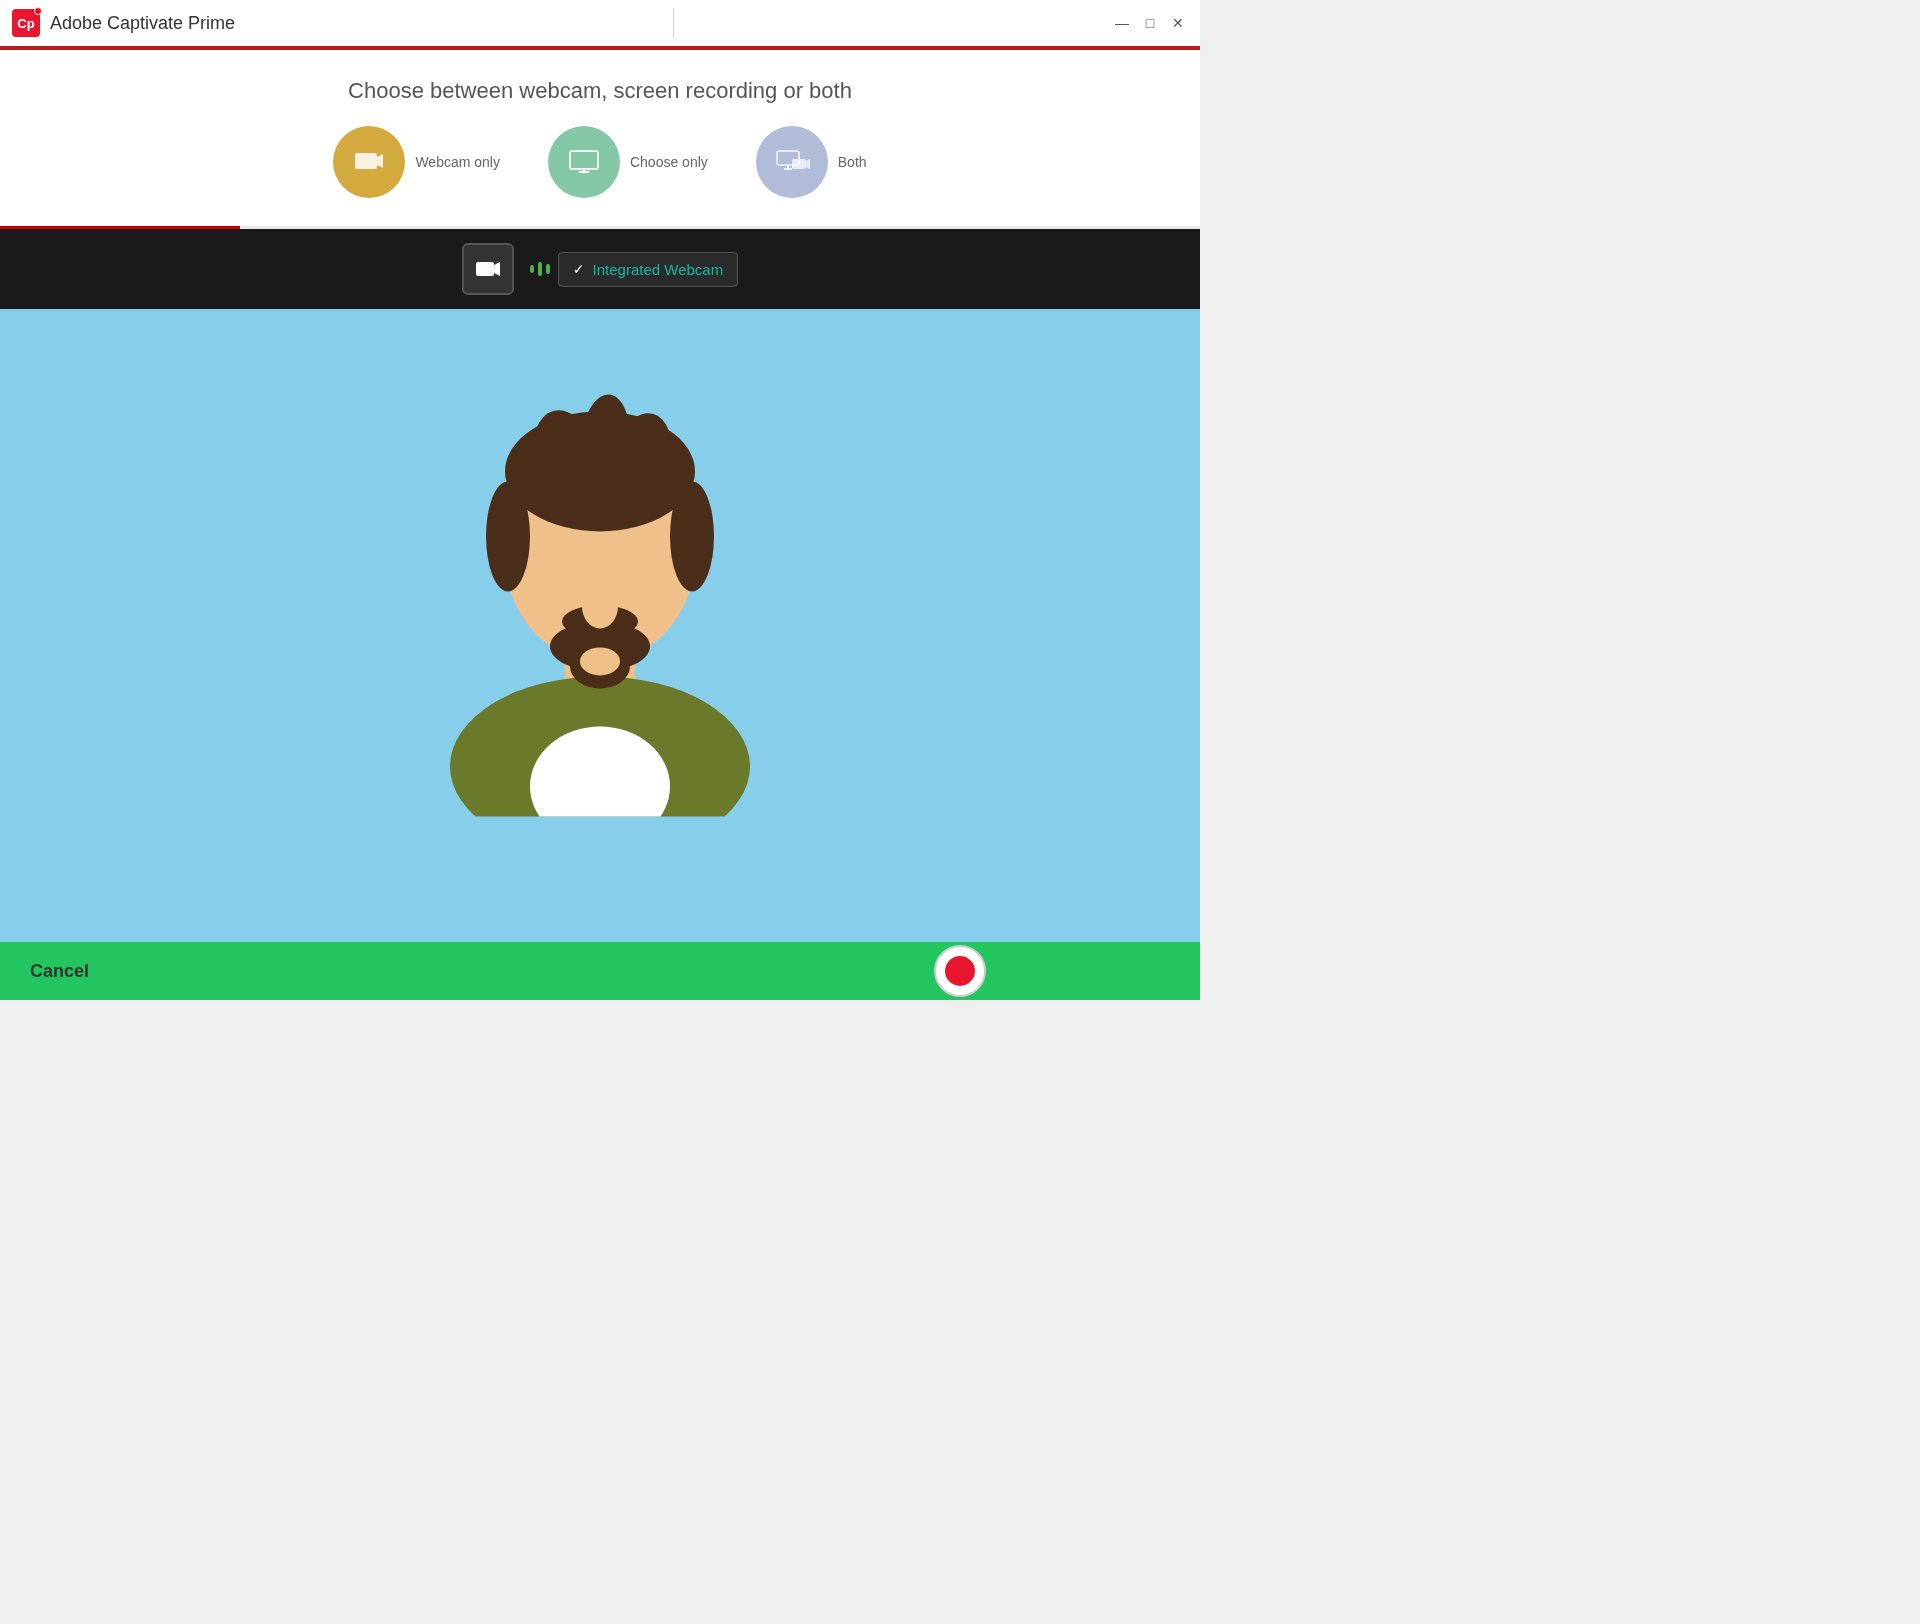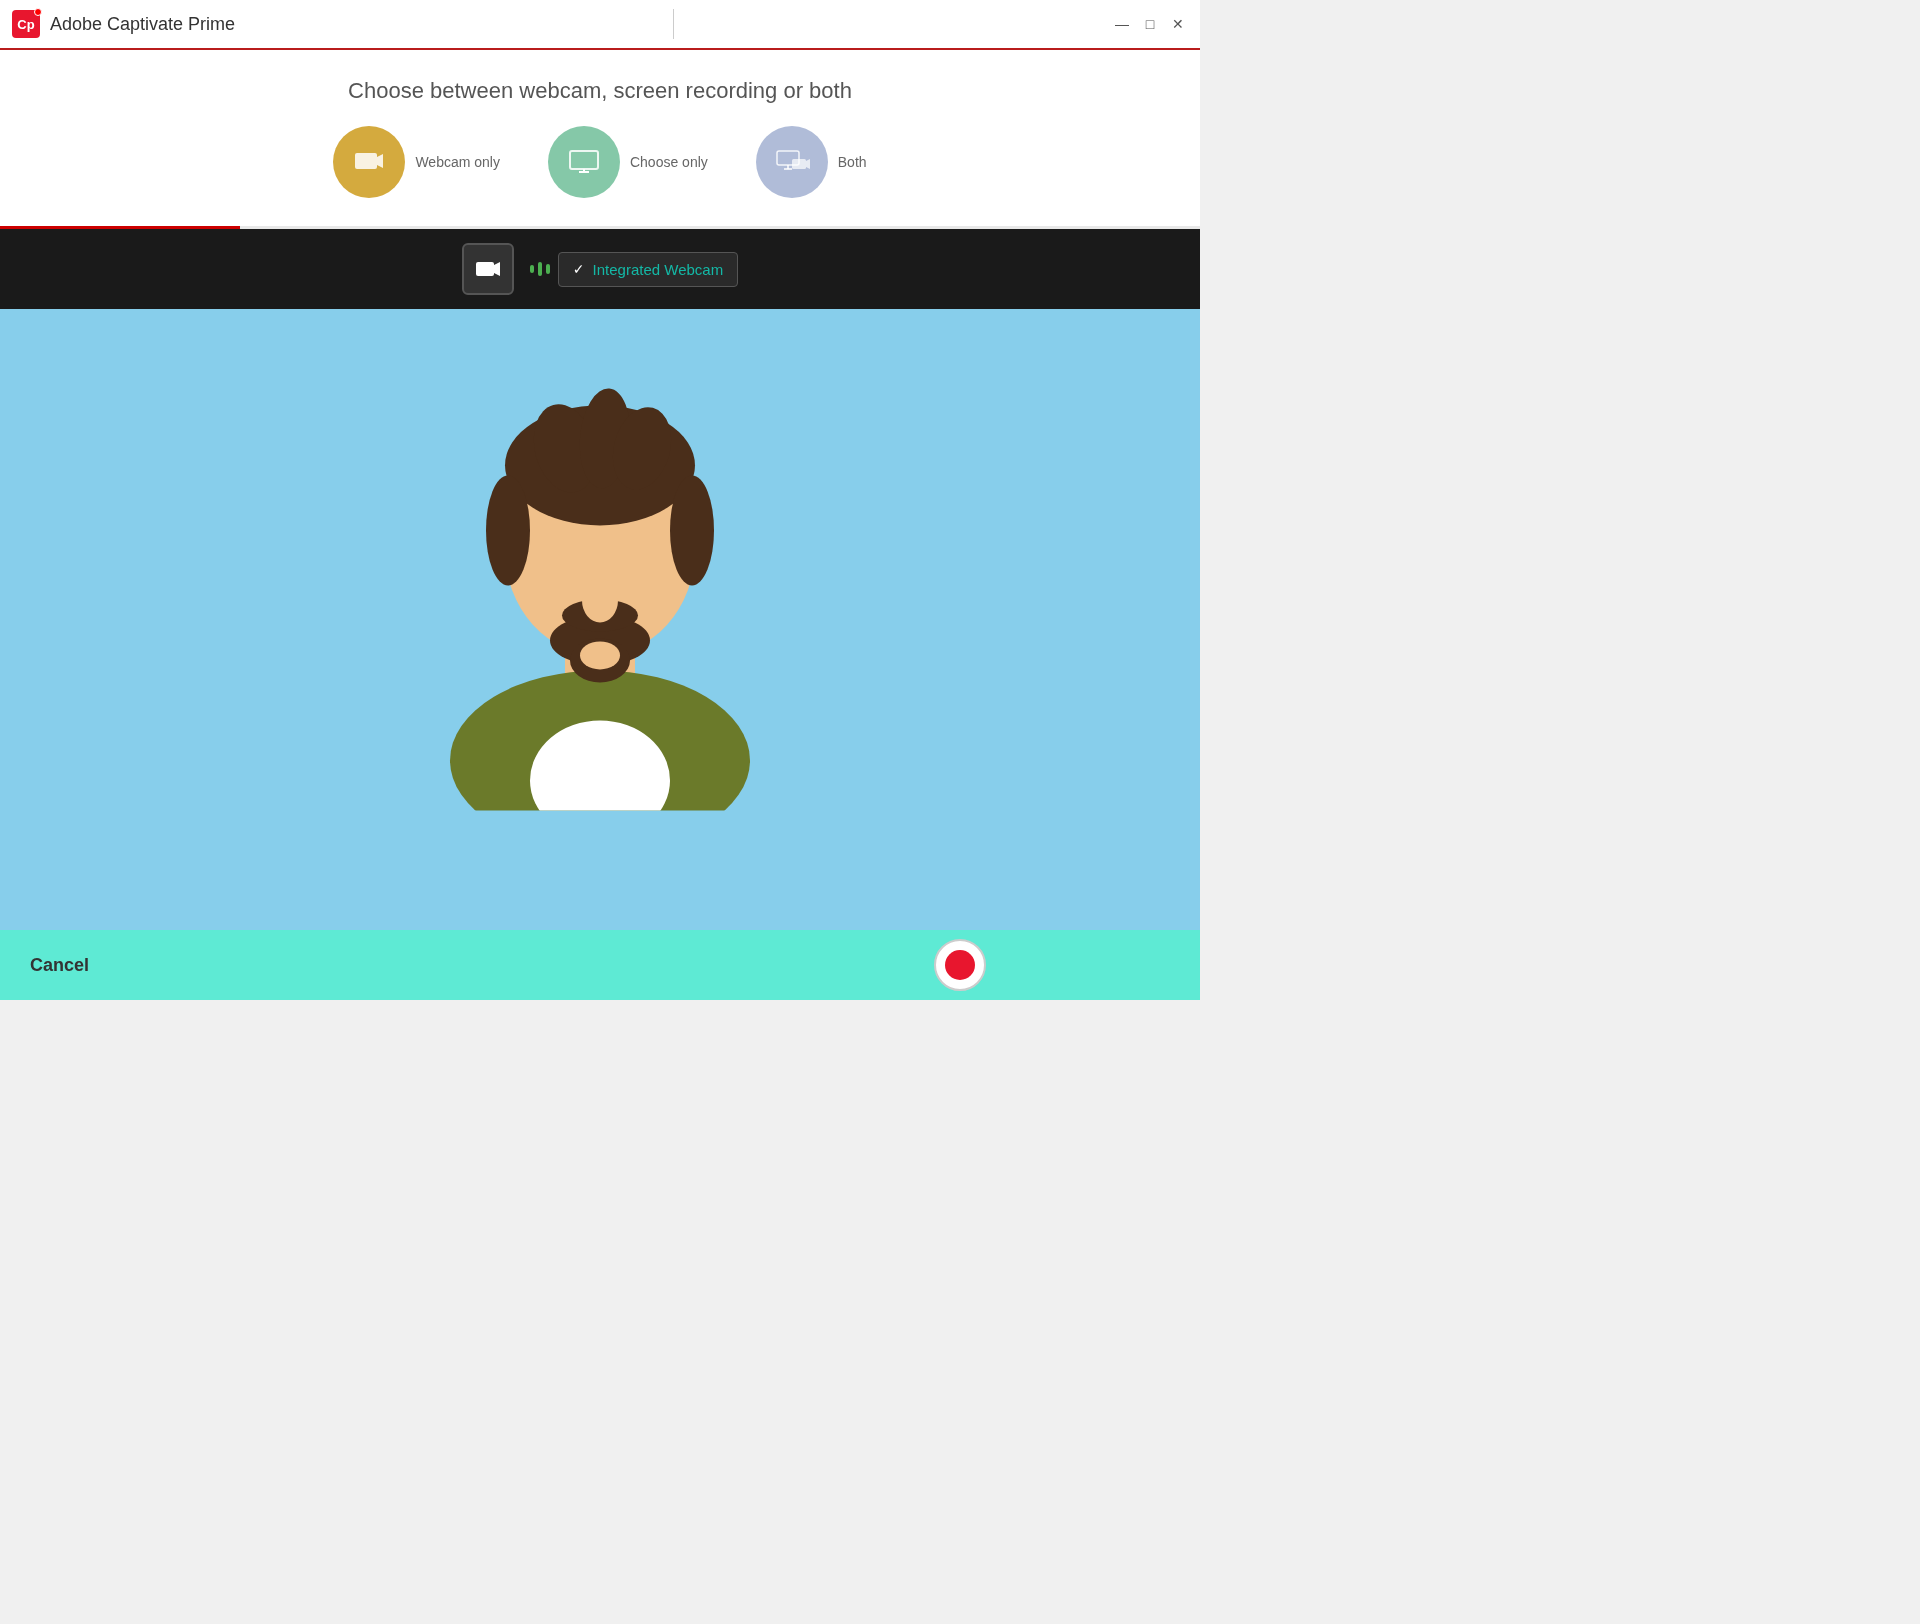--- a/index.html
+++ b/index.html
@@ -14,21 +14,21 @@
     }
 
     
     .title-bar {
       display: flex;
       align-items: center;
       justify-content: space-between;
       background: #fff;
       height: 50px;
       padding: 0 12px;
-      border-bottom: 2px solid #b91c1c;
+      border-bottom: 4px solid #b91c1c;
       flex-shrink: 0;
     }
     .title-bar-left {
       display: flex;
       align-items: center;
       gap: 10px;
     }
     .app-logo {
       width: 28px;
       height: 28px;
@@ -223,22 +223,22 @@
       margin-left: 8px;
     }
     .mic-bar {
       width: 4px;
       background: #4caf50;
       border-radius: 2px;
     }
 
     
     .footer {
-      height: 70px;
-      background: #5eead4;
+      height: 58px;
+      background: #22c55e;
       display: flex;
       align-items: center;
       justify-content: space-between;
       padding: 0 30px;
       flex-shrink: 0;
     }
     .cancel-btn {
       background: none;
       border: none;
       font-size: 18px;

